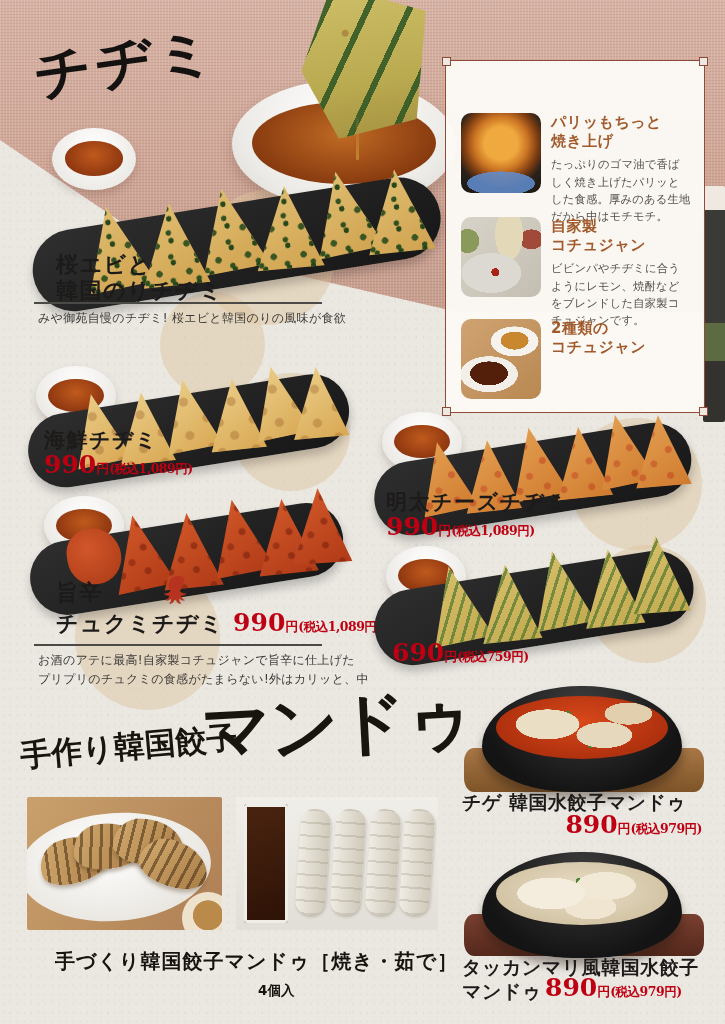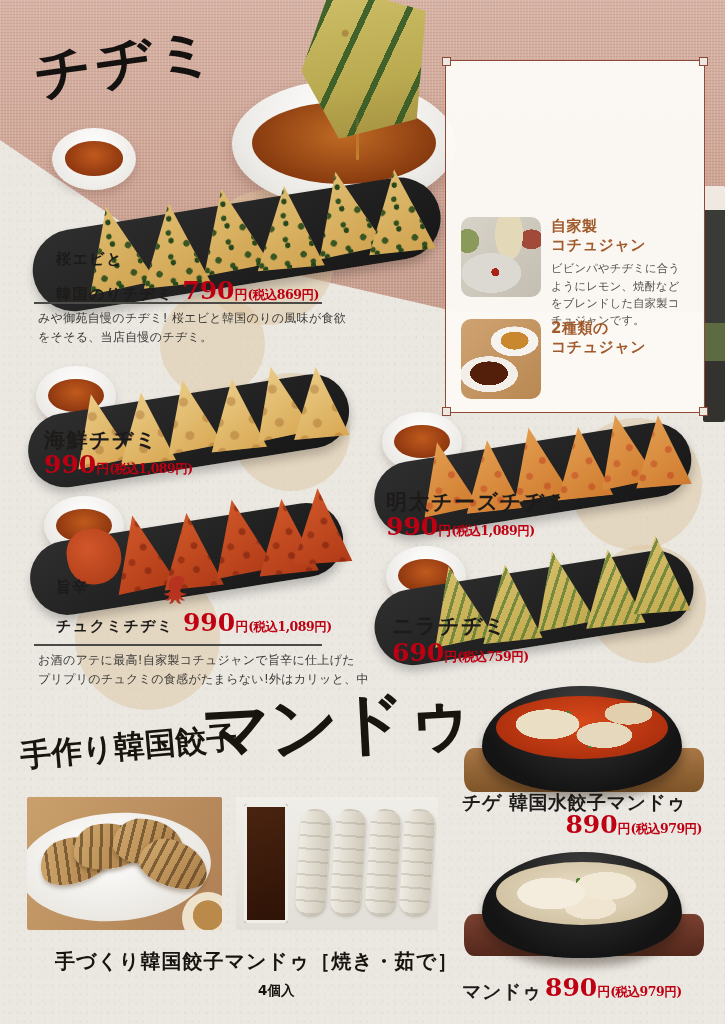--- a/index.html
+++ b/index.html
@@ -96,21 +96,21 @@
   .octo-bit{position:absolute;border-radius:45% 55% 50% 50%;
     background:radial-gradient(circle at 40% 35%,#d2562a,#a93a16);}
   .sauce-dish{width:84px;height:62px;border-radius:50%;
     background:radial-gradient(ellipse at 50% 32%,#ffffff,#edebe7 72%,#d9d6d1);
     box-shadow:0 5px 9px rgba(90,60,50,.22);}
   .sauce-dish .inner{position:absolute;left:15%;top:21%;width:70%;height:56%;border-radius:50%;
     background:radial-gradient(ellipse at 50% 40%,#c05a1d,#8f3710 72%,#7a2d0c);}
 
   
   .jp-name{font-weight:bold;color:#1d1b1a;letter-spacing:1.5px;white-space:nowrap;}
-  .nm21{font-size:21px;} .nm22{font-size:15px;font-family:Liberation Serif, serif;}
+  .nm21{font-size:21px;} .nm22{font-size:22px;font-family:Liberation Serif, serif;}
   .jp-body{font-family:"DejaVu Sans","Liberation Sans",sans-serif;color:#3c3a38;
     font-size:12px;line-height:1.62;letter-spacing:.3px;white-space:nowrap;}
   .rule{height:2px;background:#4c4a47;}
   .price-row{color:#bf0012;font-weight:bold;white-space:nowrap;}
   .price-num{font-size:25px;letter-spacing:0;}
   .price-yen{font-size:13px;}
   .price-tax{font-size:12.5px;letter-spacing:-.5px;}
   .price-pre{font-size:13px;}
   .name-price-line{display:flex;align-items:baseline;gap:9px;}
 
@@ -228,33 +228,38 @@
     <div class="tri tri-nori" style="left:116px;top:14px;width:70px;height:86px;transform:rotate(3deg);"></div>
     <div class="tri tri-nori" style="left:174px;top:8px;width:70px;height:86px;transform:rotate(-2deg);"></div>
     <div class="tri tri-nori" style="left:232px;top:15px;width:70px;height:86px;transform:rotate(4deg);"></div>
     <div class="tri tri-nori" style="left:290px;top:9px;width:70px;height:86px;transform:rotate(-3deg);"></div>
     <div class="tri tri-nori" style="left:344px;top:16px;width:70px;height:86px;transform:rotate(3deg);"></div>
   </div>
 
   <div class="abs jp-name nm22" style="left:56px;top:250px;">桜エビと</div>
   <div class="abs name-price-line" style="left:56px;top:276px;">
     <span class="jp-name nm22">韓国のりチヂミ</span>
-    <span class="price-row"><span class="price-num">790</span><span class="price-yen">円</span><span class="price-tax">(税込869円)</span></span>
   </div>
   <div class="abs rule" style="left:34px;top:302px;width:288px;"></div>
   <div class="abs jp-body" style="left:38px;top:309px;">
     <div>みや御苑自慢のチヂミ! 桜エビと韓国のりの風味が食欲</div>
-    <div>をそそる、当店自慢のチヂミ。</div>
   </div>
 
   <div class="abs secrets">
     <div class="cm" style="left:-4px;top:-4px;"></div>
     <div class="cm" style="right:-4px;top:-4px;"></div>
     <div class="cm" style="left:-4px;bottom:-4px;"></div>
     <div class="cm" style="right:-4px;bottom:-4px;"></div>
+    <div class="s-row" style="top:52px;">
+      <div class="s-img s-img1"></div>
+      <div class="s-txt">
+        <div class="s-head"><span>パリッもちっと</span><br><span>焼き上げ</span></div>
+        <div class="s-body">たっぷりのゴマ油で香ばしく焼き上げたパリッとした食感。厚みのある生地だから中はモチモチ。</div>
+      </div>
+    </div>
     <div class="s-row" style="top:156px;">
       <div class="s-img s-img2"></div>
       <div class="s-txt">
         <div class="s-head"><span>自家製</span><br><span>コチュジャン</span></div>
         <div class="s-body">ビビンパやチヂミに合うようにレモン、焼酎などをブレンドした自家製コチュジャンです。</div>
       </div>
     </div>
     <div class="s-row" style="top:258px;">
       <div class="s-img s-img3"></div>
       <div class="s-txt">
@@ -323,21 +328,20 @@
       <div class="inner"></div>
     </div>
   <div class="abs plate-wrap" style="left:368px;top:544px;width:330px;height:115px;">
     <div class="black-plate" style="left:4px;top:26px;width:322px;height:76px;border-radius:38px;"></div>
     <div class="tri tri-nira" style="left:58px;top:8px;width:62px;height:80px;transform:rotate(-3deg);"></div>
     <div class="tri tri-nira" style="left:110px;top:15px;width:62px;height:80px;transform:rotate(3deg);"></div>
     <div class="tri tri-nira" style="left:162px;top:9px;width:62px;height:80px;transform:rotate(-2deg);"></div>
     <div class="tri tri-nira" style="left:214px;top:16px;width:62px;height:80px;transform:rotate(3deg);"></div>
     <div class="tri tri-nira" style="left:262px;top:10px;width:62px;height:80px;transform:rotate(5deg);"></div>
   </div>
-  <div class="abs jp-name nm21" style="left:392px;top:612px;">ニラチヂミ</div>
   <div class="abs price-row" style="left:392px;top:638px;"><span class="price-num">690</span><span class="price-yen">円</span><span class="price-tax">(税込759円)</span></div>
 
   <div class="abs mandu-small">手作り韓国餃子</div>
   <div class="abs mandu-large">マンドゥ</div>
 
   <div class="abs photoL">
     <div class="plate"></div>
     <div class="gyoza-f" style="left:12px;top:40px;transform:rotate(-18deg);"></div>
     <div class="gyoza-f" style="left:46px;top:26px;transform:rotate(-8deg);"></div>
     <div class="gyoza-f" style="left:86px;top:22px;transform:rotate(4deg);"></div>
@@ -361,16 +365,17 @@
   <div class="abs pot" style="left:482px;top:686px;width:200px;height:106px;">
     <div class="stew-red"></div>
   </div>
   <div class="abs jp-name" style="left:462px;top:790px;font-size:19px;letter-spacing:.5px;">チゲ 韓国水餃子マンドゥ</div>
   <div class="abs price-row" style="left:462px;top:810px;width:240px;text-align:right;"><span class="price-num">890</span><span class="price-yen">円</span><span class="price-tax">(税込979円)</span></div>
 
   <div class="abs board board-dark" style="left:464px;top:914px;width:240px;height:42px;"></div>
   <div class="abs pot" style="left:482px;top:852px;width:200px;height:106px;">
     <div class="stew-white"></div>
   </div>
+  <div class="abs jp-name" style="left:462px;top:955px;font-size:19px;letter-spacing:.5px;">タッカンマリ風韓国水餃子</div>
   <div class="abs jp-name" style="left:462px;top:979px;font-size:19px;letter-spacing:.5px;">マンドゥ</div>
   <div class="abs price-row" style="left:545px;top:973px;"><span class="price-num">890</span><span class="price-yen">円</span><span class="price-tax">(税込979円)</span></div>
 
 </div>
 
 </body></html>

